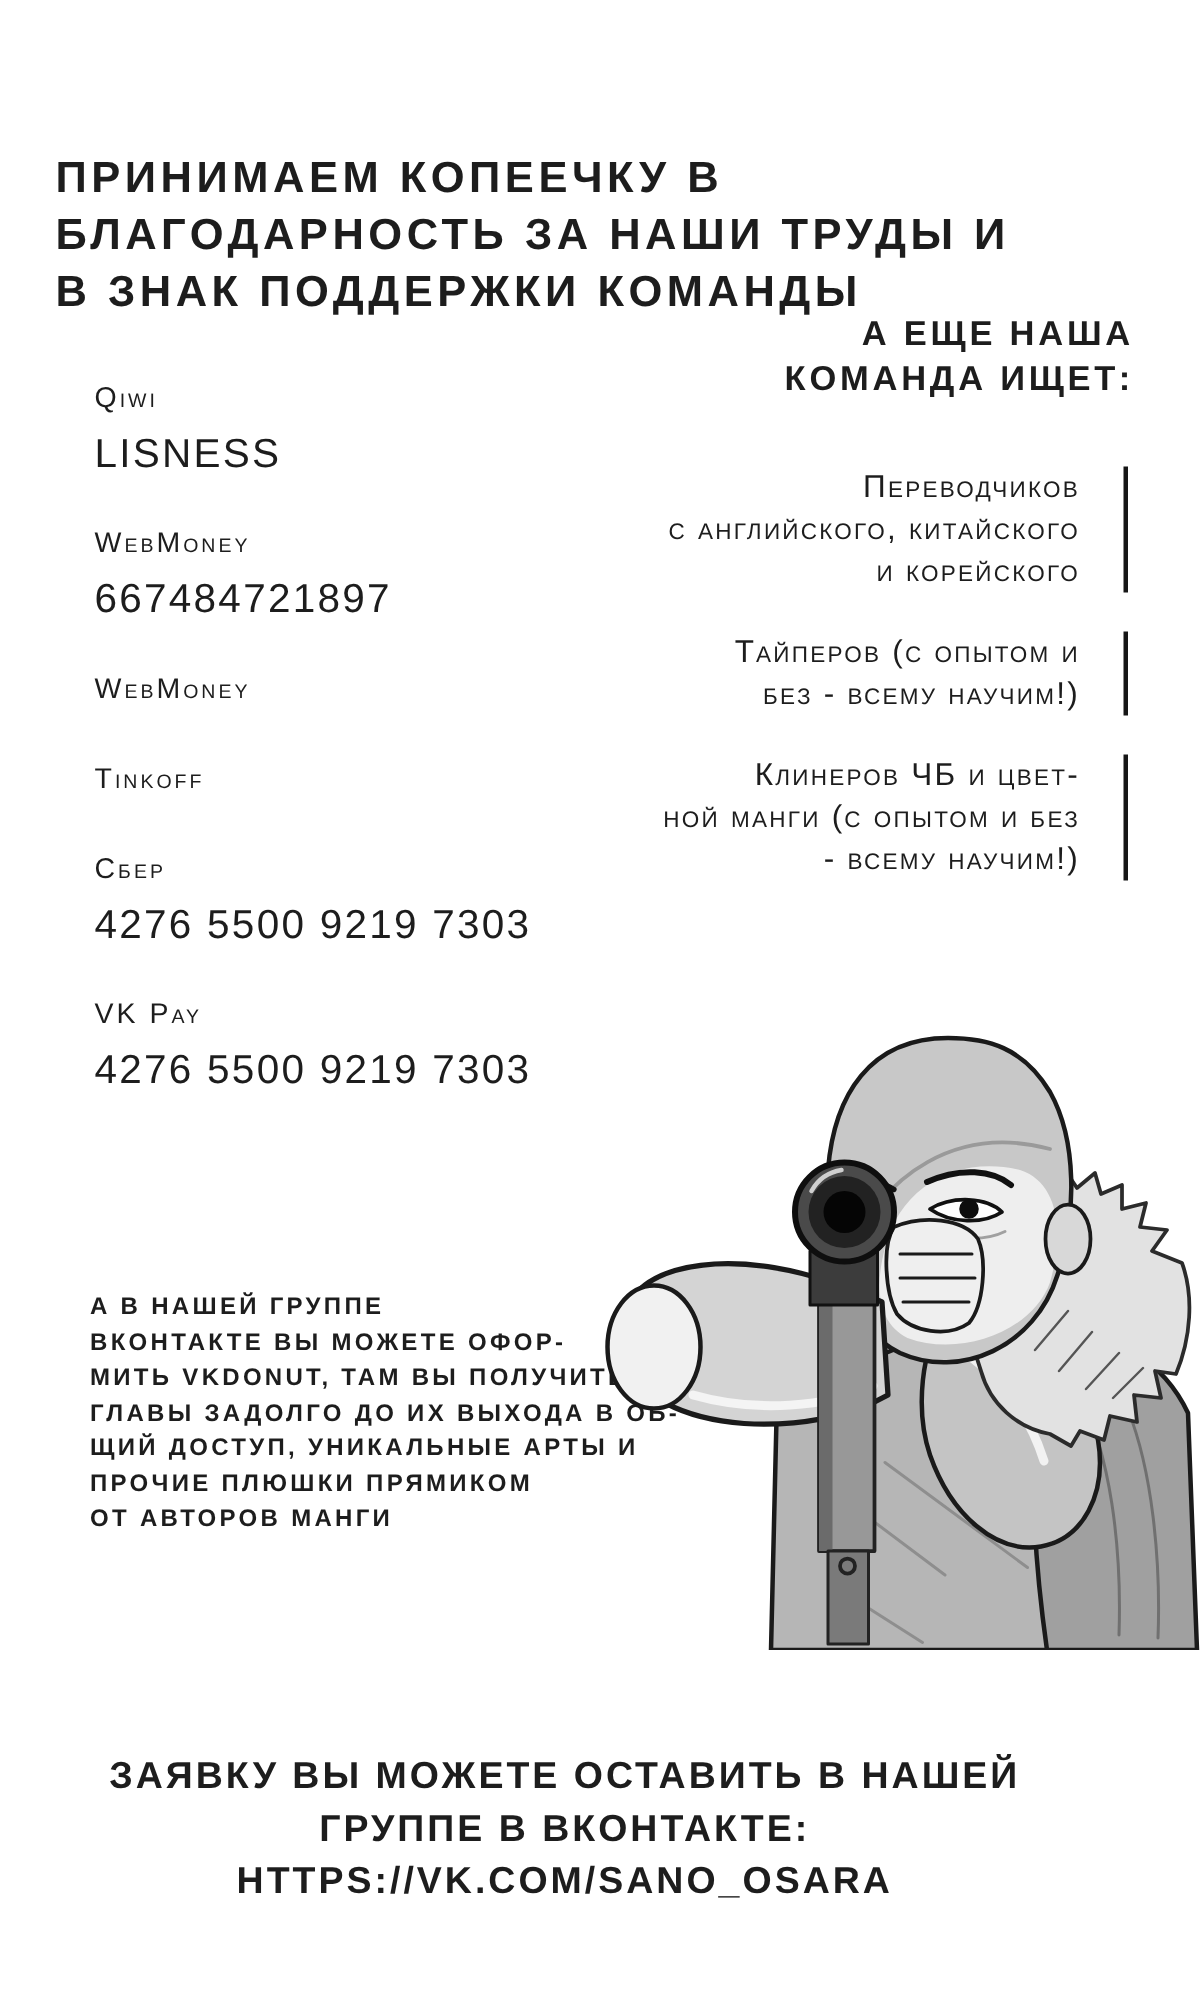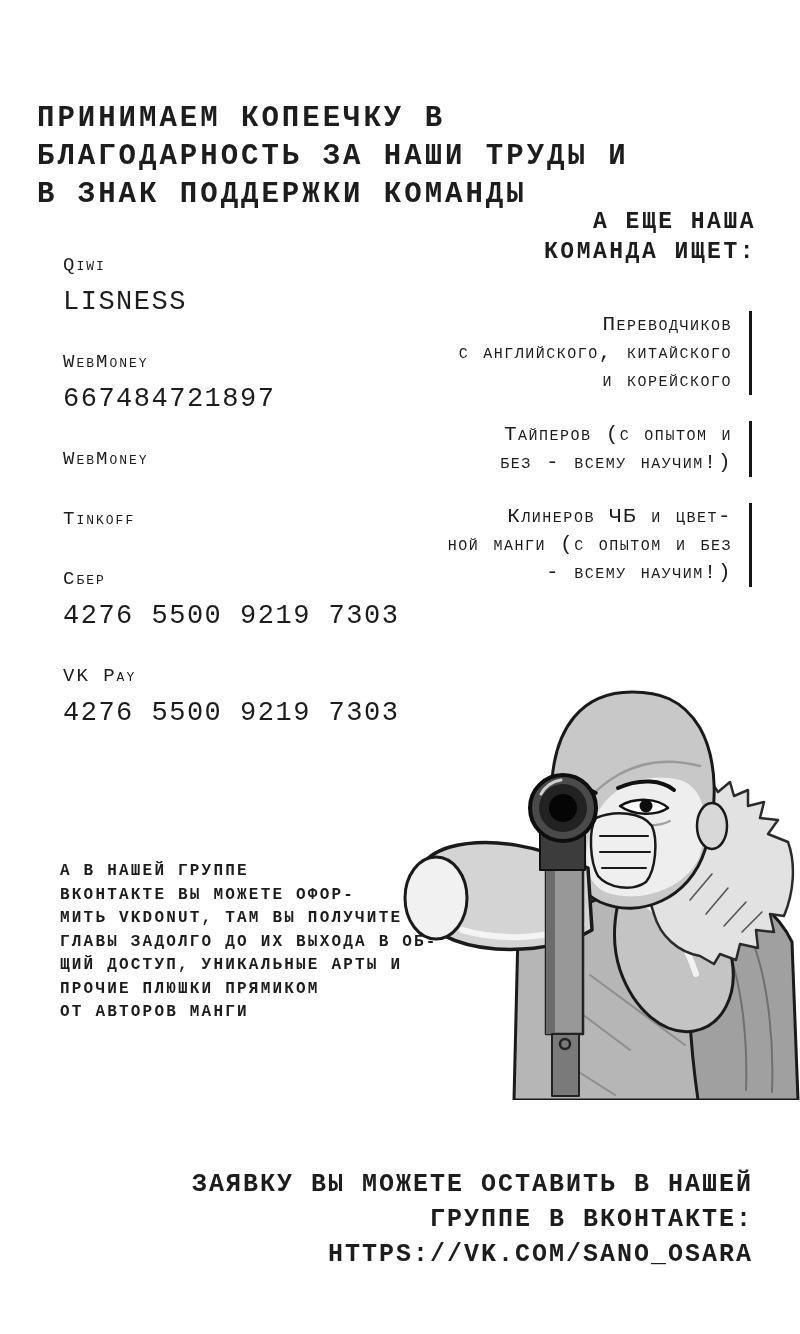--- a/index.html
+++ b/index.html
@@ -1,44 +1,44 @@
 <!DOCTYPE html>
 <html><head>
 <meta charset="utf-8">
 <style>
   html,body{margin:0;padding:0;background:#ffffff;}
   .page{
     position:relative;width:800px;height:1334px;background:#ffffff;overflow:hidden;
-    font-family:Liberation Mono, monospace;color:#1d1d1d;
+    font-family:Liberation Sans, sans-serif;color:#1d1d1d;
   }
   .pre{white-space:pre-line;}
   .header-title{
     position:absolute;left:37px;top:100px;
     font-size:29px;line-height:38px;font-weight:bold;letter-spacing:3px;
   }
   .recruit-heading{
     position:absolute;right:44px;top:207px;text-align:right;
     font-size:23px;line-height:30px;font-weight:bold;letter-spacing:2.5px;margin-left:24px;
   }
   .payments{position:absolute;left:63px;top:247px;}
   .pay-item{margin-bottom:23px;}
   .pay-label{font-size:19px;line-height:37px;font-variant:small-caps;letter-spacing:2px;}
   .pay-value{font-size:27px;line-height:37px;letter-spacing:1.5px;}
   .jobs{position:absolute;right:48px;top:311px;width:340px;}
   .job-item{
-    border-right:3px solid #161616;padding-right:17px;margin-bottom:26px;
+    border-right:3px solid #161616;padding-right:29px;margin-bottom:26px;
     text-align:right;font-size:21px;line-height:28px;
     font-variant:small-caps;letter-spacing:1.5px;
   }
   .donut-note{
     position:absolute;left:60px;top:860px;
     font-size:16px;line-height:23.5px;font-weight:bold;letter-spacing:2.2px;
   }
   .footer-note{
-    position:absolute;right:47px;top:1167px;text-align:right;
+    position:absolute;right:47px;top:1167px;text-align:center;
     font-size:25px;line-height:35px;font-weight:bold;letter-spacing:2px;
   }
   .art{position:absolute;left:400px;top:630px;width:400px;height:470px;}
 </style>
 </head>
 <body>
 
 <div class="page">
 
   <div class="header-title pre">ПРИНИМАЕМ КОПЕЕЧКУ В

